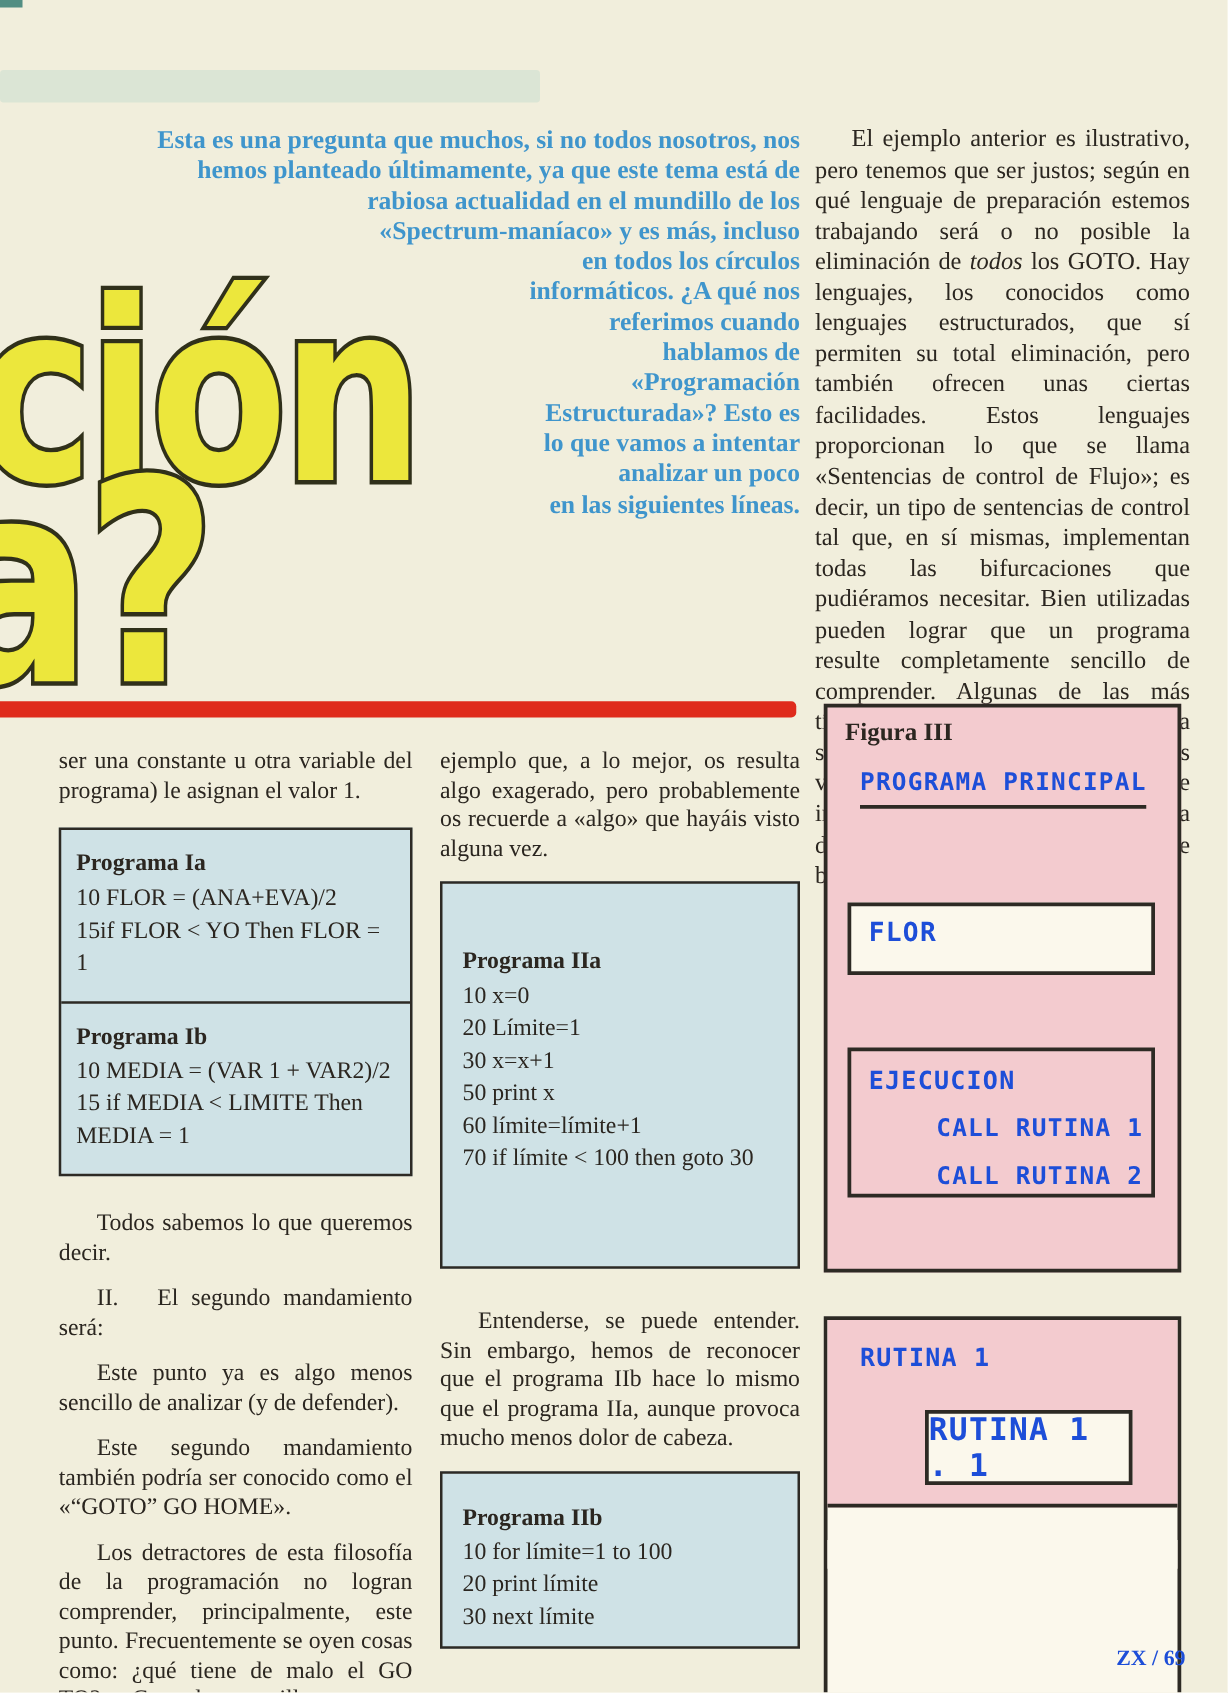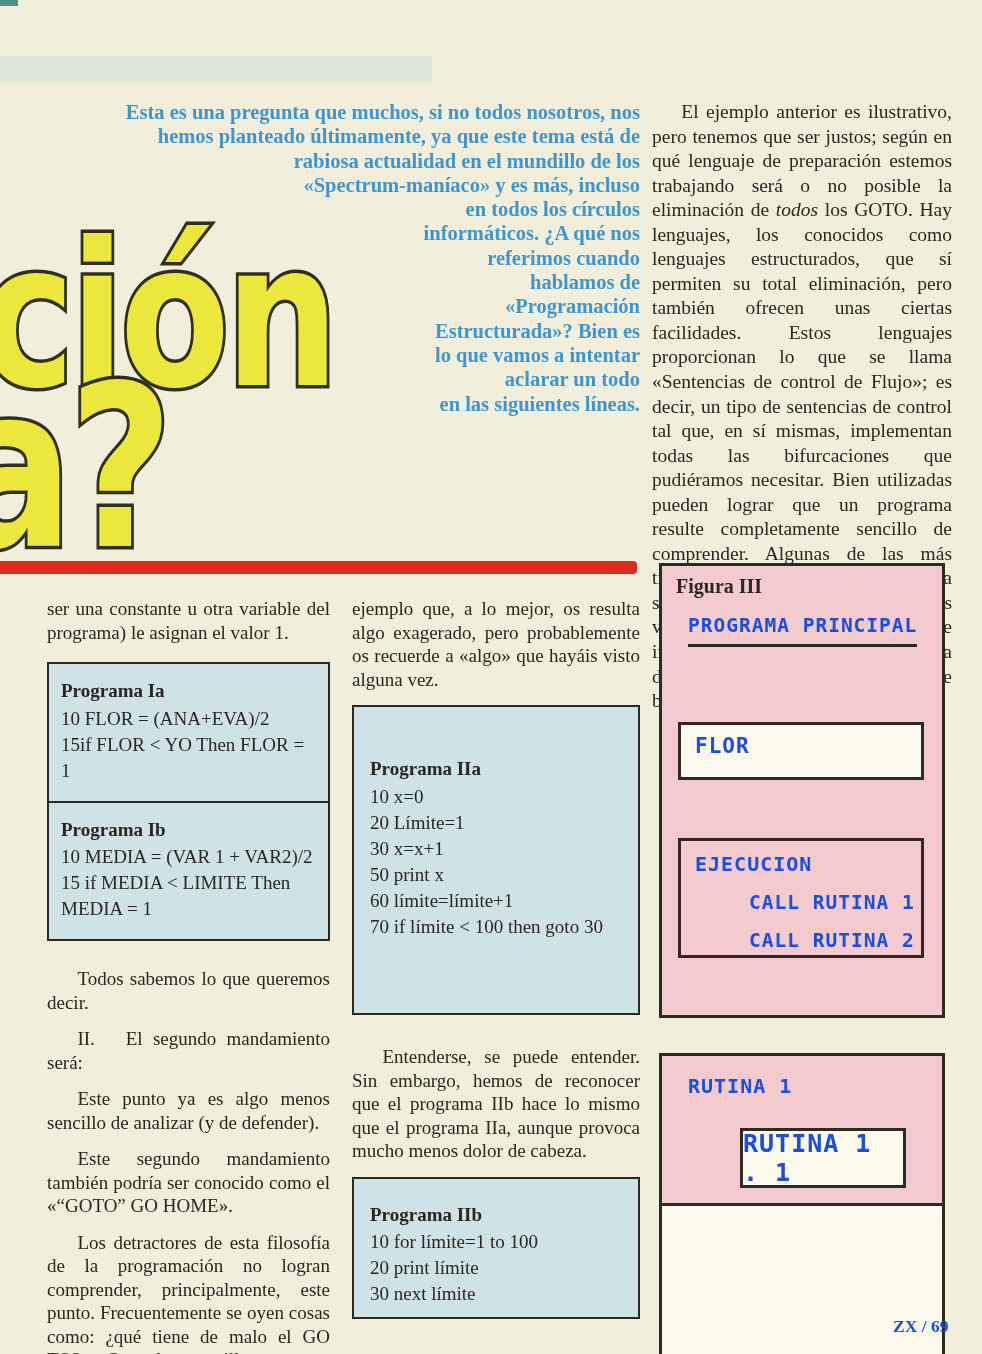--- a/index.html
+++ b/index.html
@@ -146,25 +146,25 @@
       <div class="intro-line">en todos los círculos</div>
 
       <div class="intro-line">informáticos. ¿A qué nos</div>
 
       <div class="intro-line">referimos cuando</div>
 
       <div class="intro-line">hablamos de</div>
 
       <div class="intro-line">«Programación</div>
 
-      <div class="intro-line">Estructurada»? Bien es</div>
+      <div class="intro-line">Estructurada»? Esto es</div>
 
       <div class="intro-line">lo que vamos a intentar</div>
 
-      <div class="intro-line">aclarar un todo</div>
+      <div class="intro-line">analizar un poco</div>
 
       <div class="intro-line">en las siguientes líneas.</div>
     </div>
 
   <div class="col-right-article">
     <p><span>El ejemplo anterior es ilustrativo, pero tenemos que ser justos; según en qué lenguaje de preparación estemos trabajando será o no posible la eliminación de </span><i>todos</i><span> los GOTO. Hay lenguajes, los conocidos como lenguajes estructurados, que sí permiten su total eliminación, pero también ofrecen unas ciertas facilidades. Estos lenguajes proporcionan lo que se llama «Sentencias de control de Flujo»; es decir, un tipo de sentencias de control tal que, en sí mismas, implementan todas las bifurcaciones que pudiéramos necesitar. Bien utilizadas pueden lograr que un programa resulte completamente sencillo de comprender. Algunas de las más típicas, con su función representada según un organigrama, podemos verlas en la figura I. En la figura II se intenta demostrar que una secuencia de instrucciones «llena» de bifurcaciones siem-</span></p>
   </div>
 
   <div class="red-divider"></div>
 

